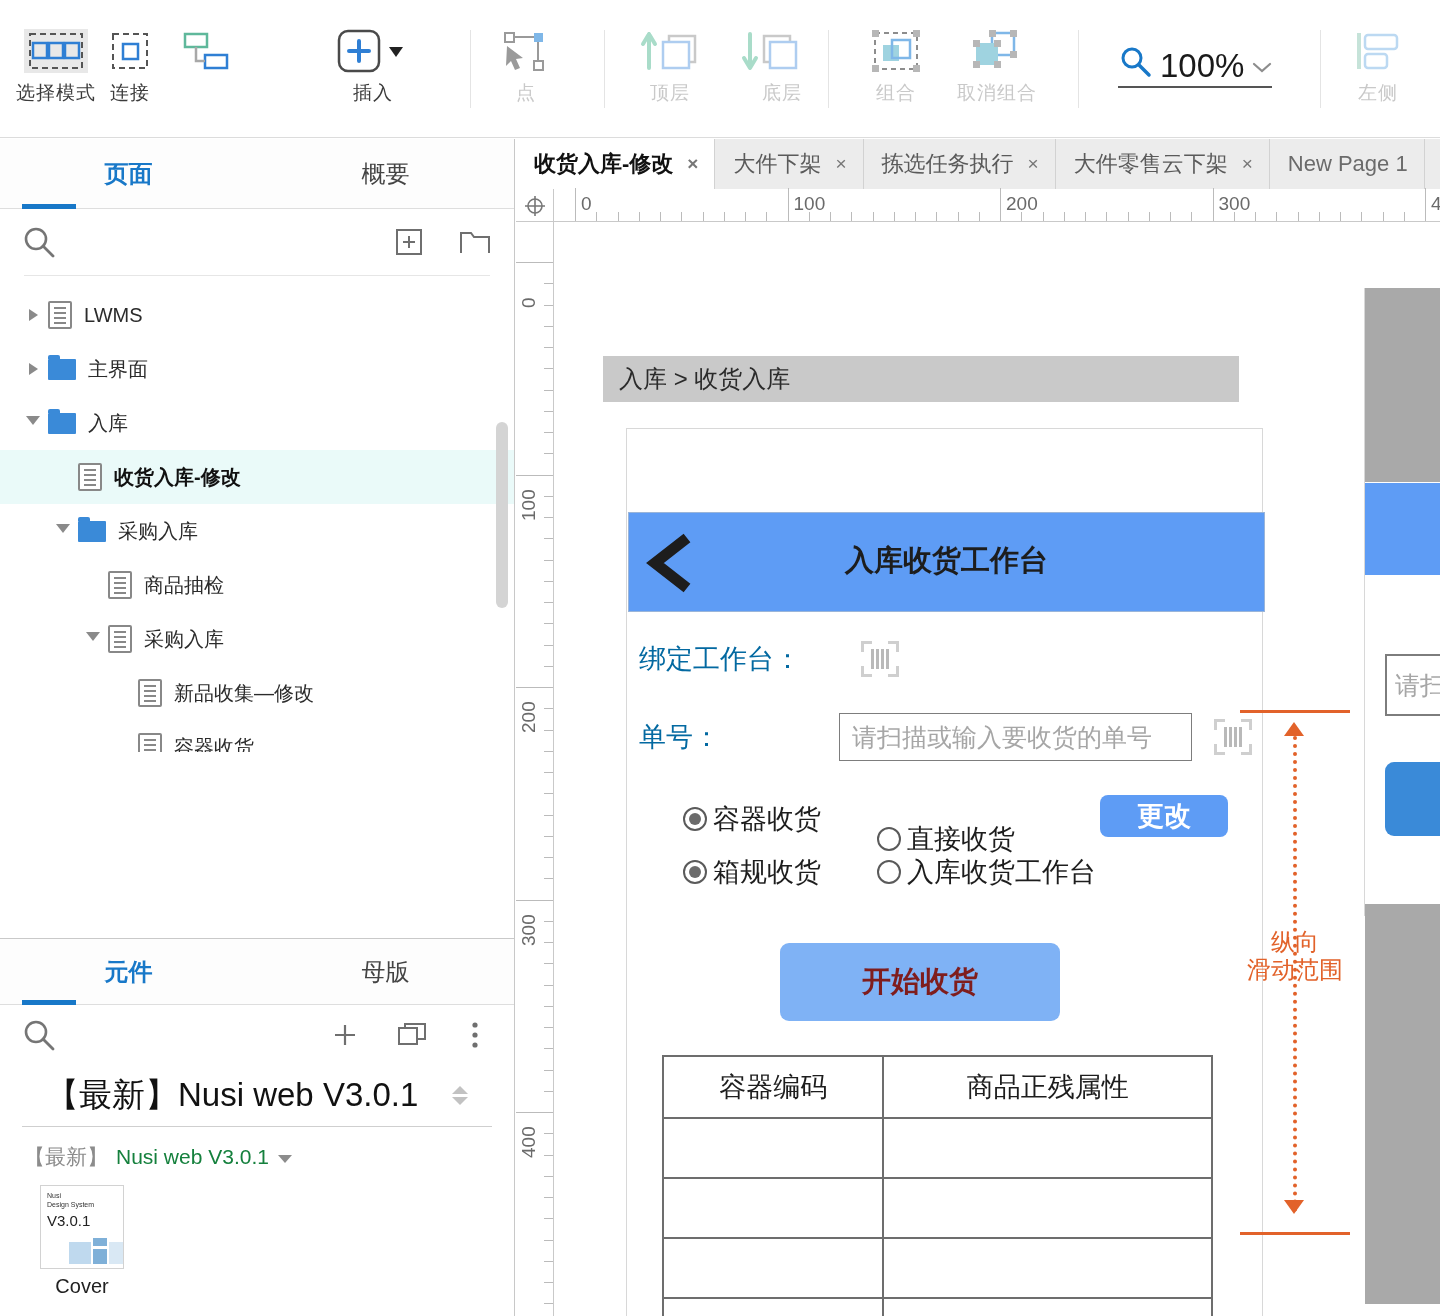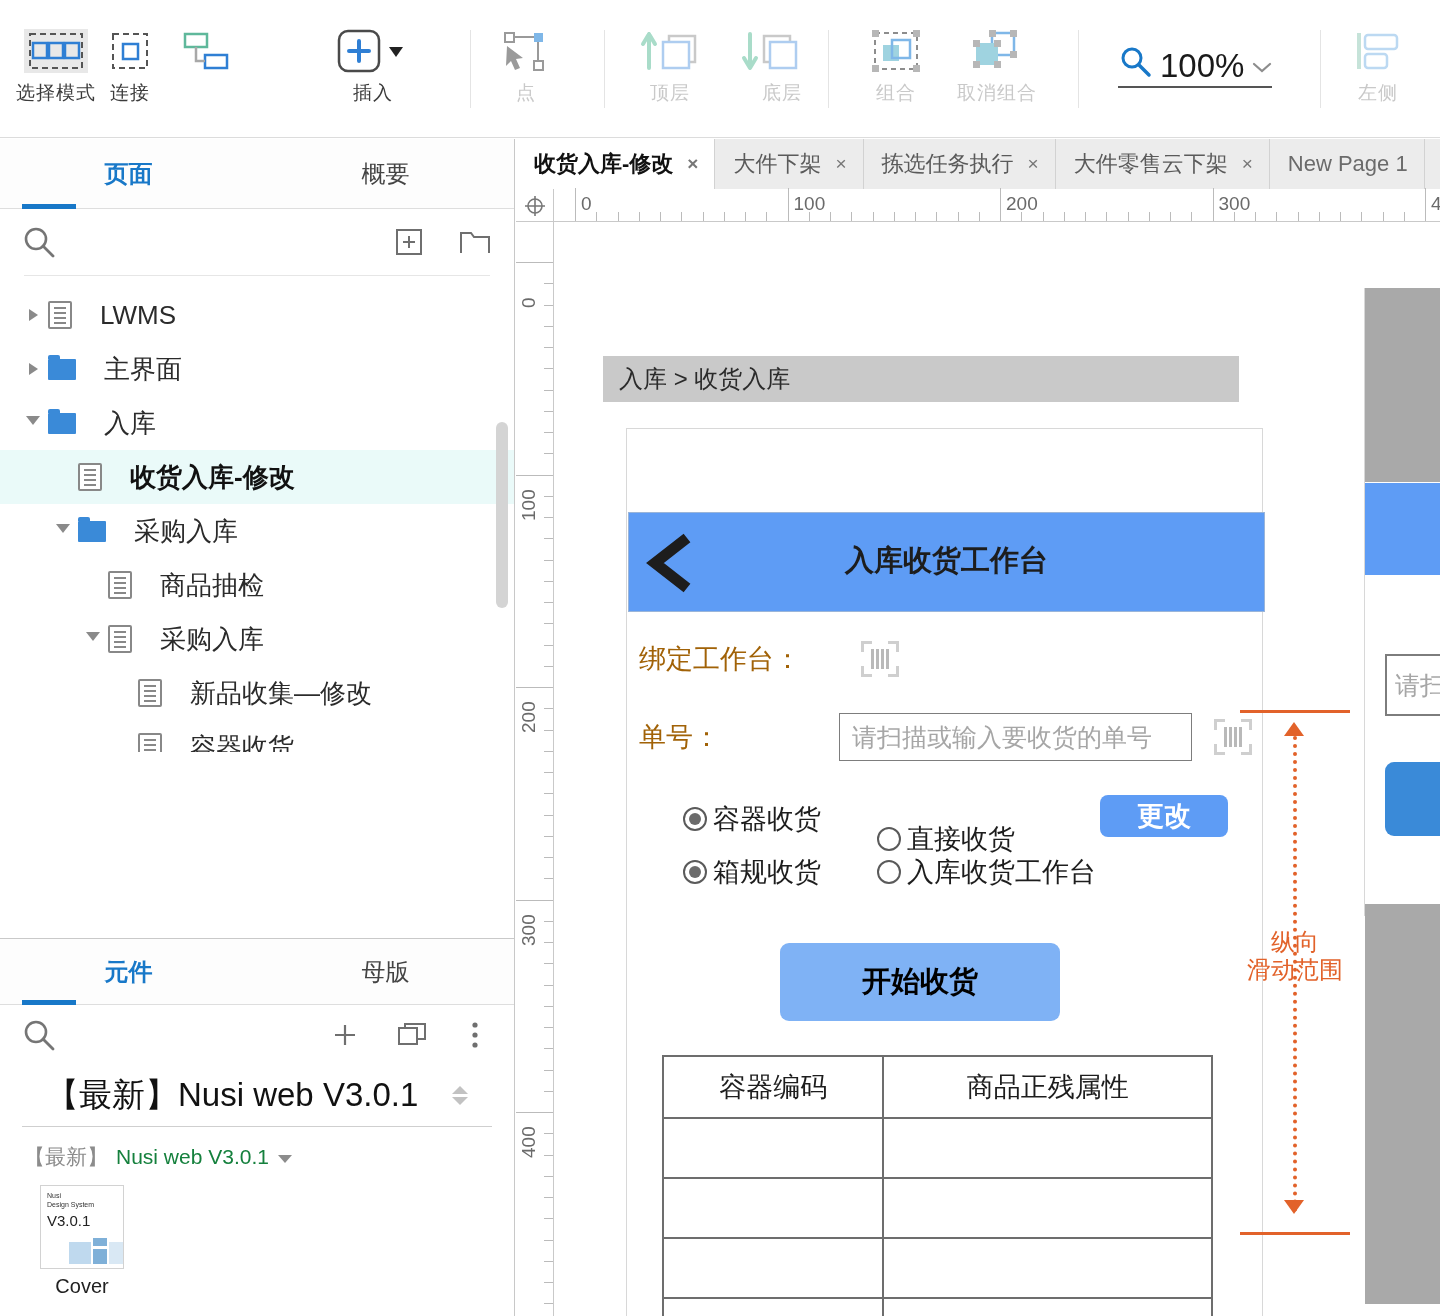--- a/index.html
+++ b/index.html
@@ -50,21 +50,21 @@
   .icnbtn{ width:34px; height:34px; display:flex; align-items:center; justify-content:center; cursor:pointer;}
   .hr{ height:1px; background:#e6e6e6; margin:0 24px; }
 
   .tree{ padding-top:12px; position:relative; height:476px; overflow:hidden;}
   .trow{ display:flex; align-items:center; height:54px; cursor:pointer; padding-right:8px; }
   .trow.sel{ background:#eafaf9; }
   .trow.sel .tlabel{ font-weight:700; color:#111; }
   .tw{ width:30px; display:flex; align-items:center; justify-content:center; }
   .caret{ width:0;height:0;border-left:9px solid #8a8a8a;border-top:6px solid transparent;border-bottom:6px solid transparent; }
   .caret.open{ border-left:7px solid transparent;border-right:7px solid transparent;border-top:9px solid #8a8a8a; }
-  .tlabel{ font-size:26px; color:#2b2b2b; margin-left:28px; white-space:nowrap;}
+  .tlabel{ font-size:20px; color:#2b2b2b; margin-left:12px; white-space:nowrap;}
   .folder{ width:28px;height:21px;background:#3a8ad8;border-radius:1px; position:relative;}
   .folder:before{content:"";position:absolute;top:-4px;left:0;width:12px;height:4px;background:#3a8ad8;border-radius:2px 2px 0 0;}
   .pgicn{ width:24px;height:28px;border:2px solid #888;border-radius:2px;position:relative;background:#fff;}
   .pgicn:after{content:"";position:absolute;left:4px;top:4px;width:12px;height:2px;background:#888;
                box-shadow:0 5px 0 #888, 0 10px 0 #888, 0 15px 0 #888;}
   .vscroll{ position:absolute; right:6px; top:146px; width:12px; height:186px; background:#d4d4d4; border-radius:6px;}
 
   .panel2{ position:absolute; left:0; bottom:0; width:514px; height:378px; border-top:1px solid #c9c9c9; background:#fff;}
   .libtitle{ font-size:33px; color:#111; padding:0 24px; display:flex; align-items:center; justify-content:space-between;
              border-bottom:1px solid #cfcfcf; height:62px; margin:0 22px; }
@@ -107,40 +107,40 @@
 
   
   .breadcrumb{ position:absolute; left:49px; top:134px; width:636px; height:46px; background:#c9c9c9;
                display:flex; align-items:center; padding-left:16px; font-size:24px; color:#2b2b2b; }
   .device{ position:absolute; left:72px; top:206px; width:637px; height:1010px; background:#fff; border:1px solid #d8d8d8;}
   .dev-hdr{ position:absolute; left:1px; top:83px; width:637px; height:100px; background:#5e9cf5; border:1px solid #9ab5d9;}
   .dev-hdr .back{ position:absolute; left:14px; top:19px; width:58px; height:62px;}
   .dev-hdr .title{ position:absolute; left:0;right:0; top:28px; text-align:center; font-size:29px; color:#1d1d1d; font-weight:600;}
 
   .frow{ position:absolute; display:flex; align-items:center; }
-  .flabel{ font-size:27px; color:#a16207; }
+  .flabel{ font-size:27px; color:#0369a1; }
   .finput{ border:1px solid #7d7d7d; background:#fff; display:flex; align-items:center; padding-left:12px;
            font-size:25px; color:#a6a6a6; }
   .scan{ width:38px; height:36px; position:relative; }
   .scan i{ position:absolute; width:11px;height:11px; border:3px solid #cfcfcf; }
   .scan i.tl{left:0;top:0;border-right:none;border-bottom:none;}
   .scan i.tr{right:0;top:0;border-left:none;border-bottom:none;}
   .scan i.bl{left:0;bottom:0;border-right:none;border-top:none;}
   .scan i.br{right:0;bottom:0;border-left:none;border-top:none;}
   .scan u{ position:absolute; left:10px; top:8px; width:3px;height:20px;background:#b9b9b9;
            box-shadow:5px 0 0 #b9b9b9, 10px 0 0 #b9b9b9, 15px 0 0 #b9b9b9; }
 
   .radio{ display:flex; align-items:center; gap:6px; cursor:pointer;}
   .rdot{ width:24px;height:24px;border:2px solid #5a5a5a;border-radius:50%; position:relative; flex:none;}
   .rdot.on:after{ content:""; position:absolute; left:4px; top:4px; width:12px;height:12px;border-radius:50%;background:#6b6b6b;}
   .rlabel{ font-size:27px; color:#1d1d1d;}
 
   .btn-change{ position:absolute; background:#5e9cf5; color:#fff; border-radius:8px;
                display:flex;align-items:center;justify-content:center; font-size:27px; font-weight:700; cursor:pointer;}
-  .btn-start{ position:absolute; background:#7fb2f5; color:#000000; border-radius:9px;
+  .btn-start{ position:absolute; background:#7fb2f5; color:#7f1d1d; border-radius:9px;
               display:flex;align-items:center;justify-content:center; font-size:29px; font-weight:700; cursor:pointer;}
 
   .mtable{ position:absolute; left:35px; top:626px; width:551px; border-collapse:collapse; }
   .mtable td,.mtable th{ border:2px solid #6d6d6d; height:60px; text-align:center; font-size:27px; color:#1d1d1d; font-weight:400;}
   .mtable th{ height:62px; }
 
   
   .device2{ position:absolute; left:1364px; top:288px; width:80px; height:628px; background:#fff; border-left:1px solid #d8d8d8;}
   .d2-grayTop{ position:absolute; left:0; top:0; width:80px; height:194px; background:#a9a9a9;}
   .d2-blue{ position:absolute; left:0; top:195px; width:80px; height:92px; background:#5e9cf5;}

